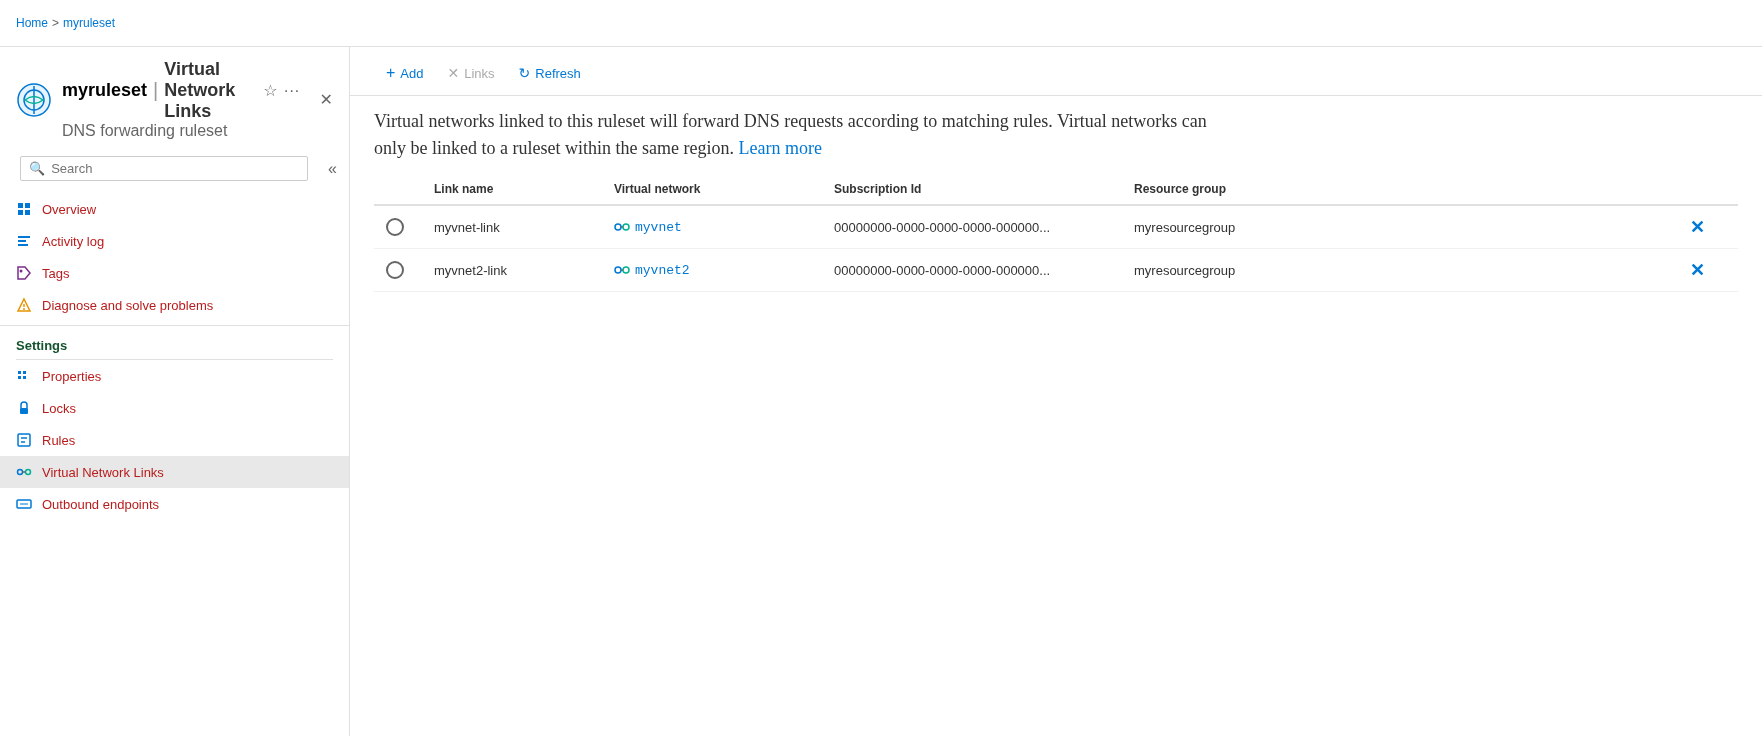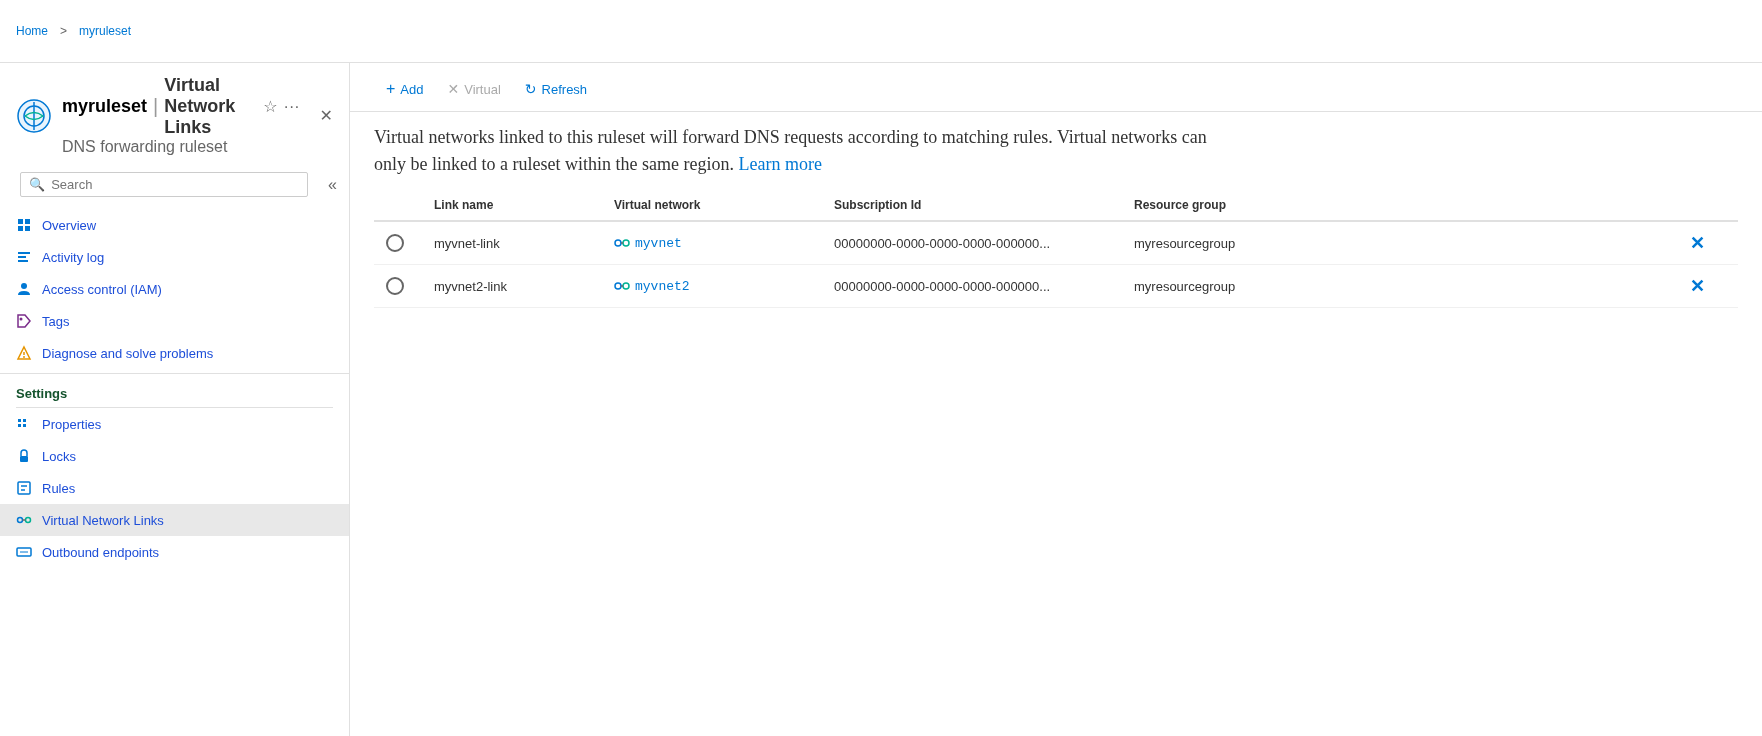--- a/index.html
+++ b/index.html
@@ -1,38 +1,38 @@
 <!DOCTYPE html>
 <html><head>
   <meta charset="utf-8">
   <style>
     * { box-sizing: border-box; margin: 0; padding: 0; }
     body { font-family: 'Segoe UI', sans-serif; font-size: 13px; color: #333; background: #fff; height: 736px; width: 1762px; overflow: hidden; display: flex; flex-direction: column; }
 
-    .breadcrumb { display: flex; align-items: center; padding: 24px 16px; font-size: 12px; color: #0078d4; gap: 12px; }
+    .breadcrumb { display: flex; align-items: center; padding: 16px 16px; font-size: 12px; color: #0078d4; gap: 4px; }
     .breadcrumb span { color: #666; }
 
     .main-layout { display: flex; flex: 1; overflow: hidden; border-top: 1px solid #e0e0e0; }
 
     
     .sidebar { width: 350px; min-width: 350px; border-right: 1px solid #e0e0e0; display: flex; flex-direction: column; overflow-y: auto; }
     .sidebar-header { padding: 12px 16px 8px; display: flex; align-items: center; gap: 12px; }
     .sidebar-title-group { flex: 1; }
     .sidebar-title { font-size: 18px; font-weight: 600; color: #000; display: flex; align-items: center; gap: 8px; }
     .sidebar-subtitle { font-size: 16px; color: #666; }
     .star-icon, .more-icon { color: #666; cursor: pointer; font-size: 16px; }
     .close-icon { font-size: 16px; color: #666; cursor: pointer; margin-left: 8px; }
 
     .search-box { margin: 8px 12px; display: flex; align-items: center; border: 1px solid #ccc; border-radius: 2px; padding: 4px 8px; gap: 6px; }
     .search-box input { border: none; outline: none; font-size: 13px; width: 100%; color: #333; }
     .search-icon { color: #666; font-size: 13px; }
 
     .collapse-btn { border: none; background: none; cursor: pointer; font-size: 16px; color: #666; padding: 4px; }
 
-    .nav-item { display: flex; align-items: center; gap: 10px; padding: 8px 16px; cursor: pointer; font-size: 13px; color: #1d4ed8; }
+    .nav-item { display: flex; align-items: center; gap: 10px; padding: 8px 16px; cursor: pointer; font-size: 13px; color: #b91c1c; }
     .nav-item.active { background: #e8e8e8; font-weight: 500; }
     .nav-icon { width: 16px; height: 16px; display: flex; align-items: center; justify-content: center; flex-shrink: 0; }
 
     .settings-header { padding: 12px 16px 6px; font-size: 13px; font-weight: 600; color: #14532d; border-top: 1px solid #e0e0e0; margin-top: 4px; }
 
     
     .main-content { flex: 1; display: flex; flex-direction: column; overflow: hidden; }
 
     .toolbar { display: flex; align-items: center; gap: 0; padding: 12px 24px 8px; border-bottom: 1px solid #e0e0e0; }
     .toolbar-btn { display: flex; align-items: center; gap: 5px; padding: 5px 12px; background: none; border: none; cursor: pointer; font-size: 13px; color: #0078d4; border-radius: 2px; }
@@ -119,29 +119,20 @@
             <rect x="2" y="3" width="12" height="2" fill="#0078d4"></rect>
             <rect x="2" y="7" width="8" height="2" fill="#0078d4"></rect>
             <rect x="2" y="11" width="10" height="2" fill="#0078d4"></rect>
           </svg>
       </div>
       <span>Activity log</span>
     </div>
     <div class="nav-item">
       <div class="nav-icon">
         <svg width="16" height="16" viewBox="0 0 16 16">
-            <circle cx="8" cy="5" r="3" fill="#0078d4"></circle>
-            <path d="M2 14 Q2 10 8 10 Q14 10 14 14" fill="#0078d4"></path>
-          </svg>
-      </div>
-      <span>Access control (IAM)</span>
-    </div>
-    <div class="nav-item">
-      <div class="nav-icon">
-        <svg width="16" height="16" viewBox="0 0 16 16">
             <path d="M2 2 L9 2 L14 8 L9 14 L2 14 Z" fill="none" stroke="#7b2d8b" stroke-width="1.5"></path>
             <circle cx="5" cy="6" r="1.5" fill="#7b2d8b"></circle>
           </svg>
       </div>
       <span>Tags</span>
     </div>
     <div class="nav-item">
       <div class="nav-icon">
         <svg width="16" height="16" viewBox="0 0 16 16">
             <path d="M8 2 L14 14 L2 14 Z" fill="none" stroke="#e69500" stroke-width="1.5"></path>
@@ -208,21 +199,21 @@
 
   <div class="main-content">
 
     <div class="toolbar">
       <button class="toolbar-btn">
         <span style="font-size:16px;font-weight:300;">+</span>
         <span>Add</span>
       </button>
       <button class="toolbar-btn disabled">
         <span style="font-size:14px;">✕</span>
-        <span>Virtual</span>
+        <span>Links</span>
       </button>
       <button class="toolbar-btn">
         <span style="font-size:14px;">↻</span>
         <span>Refresh</span>
       </button>
     </div>
 
     <div class="description">
       <span>Virtual networks linked to this ruleset will forward DNS requests according to matching rules. Virtual networks can only be linked to a ruleset within the same region.</span>
       <a href="#">Learn more</a>

